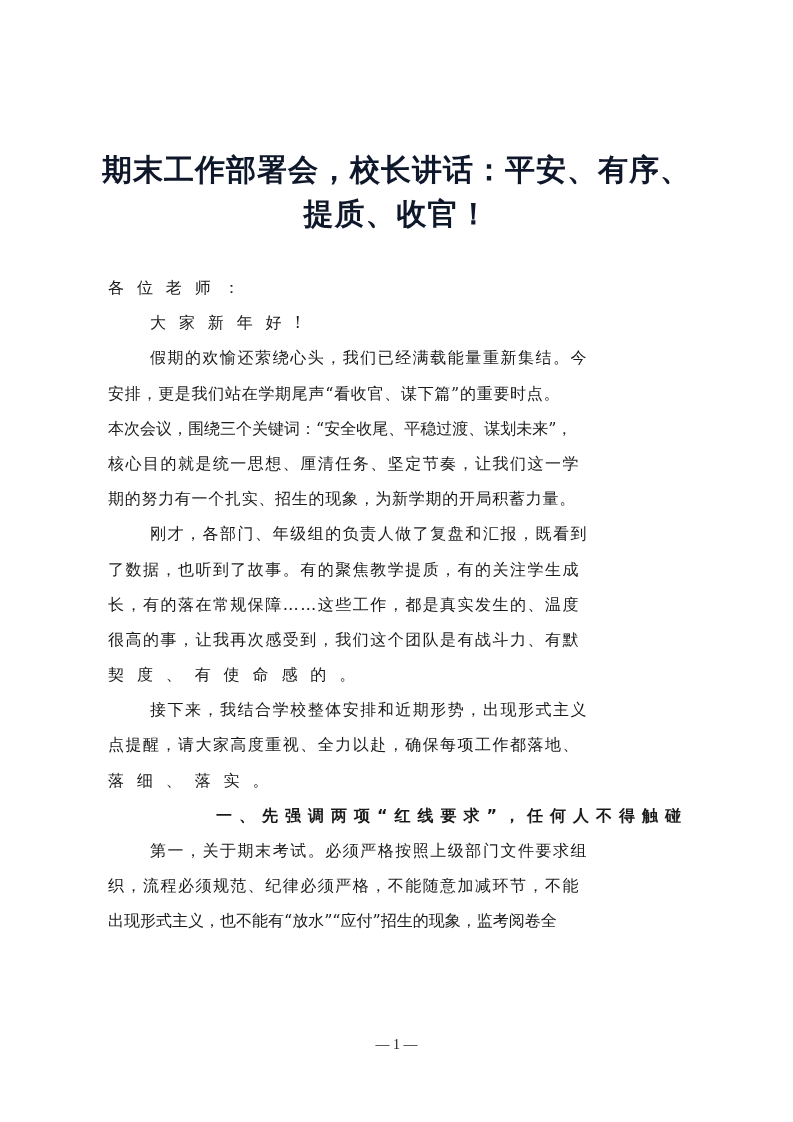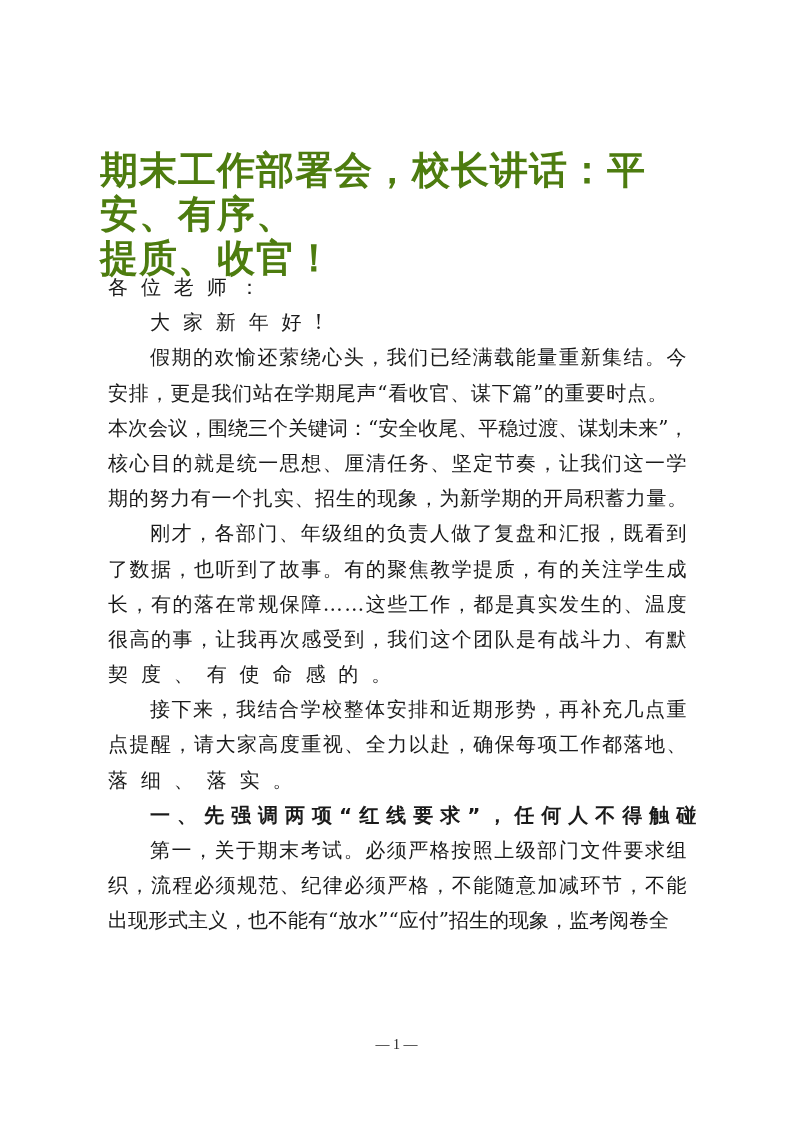--- a/index.html
+++ b/index.html
@@ -1,23 +1,23 @@
 <!DOCTYPE html>
 <html><head>
   <meta charset="utf-8">
   <style>
     html, body { margin: 0; padding: 0; background: #ffffff; }
     body { width: 793px; height: 1122px; position: relative; overflow: hidden;
       font-family: "DejaVu Serif", "Liberation Serif", serif; color: #111; }
     .page { position: absolute; left: 0; top: 0; width: 793px; height: 1122px; background: #fff; }
     .title { position: absolute; left: 100px; width: 593px; top: 148px;
-      text-align: left; font-family: "DejaVu Sans", "Liberation Sans", sans-serif;
-      font-weight: bold; font-size: 38px; line-height: 44px; color: #4d7c0f; letter-spacing: 1px; }
+      text-align: center; font-family: "DejaVu Sans", "Liberation Sans", sans-serif;
+      font-weight: bold; font-size: 30px; line-height: 44px; color: #0f172a; letter-spacing: 1px; }
     .body { position: absolute; left: 108px; width: 580px; top: 270px; }
-    .line { height: 35.2px; line-height: 35.2px; font-size: 20px; white-space: nowrap;
+    .line { height: 35.2px; line-height: 35.2px; font-size: 16px; white-space: nowrap;
       letter-spacing: 12.9px; color: #1a1a1a; }
     .line.heading { font-family: "DejaVu Sans", "Liberation Sans", sans-serif; font-weight: bold; letter-spacing: 7px; text-align: right; }
     .page-num { position: absolute; top: 1037px; left: 0; width: 793px; text-align: center;
       font-size: 14px; color: #222; font-family: "Liberation Serif", serif; }
   </style>
 </head>
 <body>
 
 <div class="page">
   <div class="title">
@@ -31,21 +31,21 @@
       <div class="line" style="padding-left: 42px; letter-spacing: 1.52px;">假期的欢愉还萦绕心头，我们已经满载能量重新集结。今</div>
       <div class="line" style="letter-spacing: 0.71px;">安排，更是我们站在学期尾声“看收官、谋下篇”的重要时点。</div>
       <div class="line" style="letter-spacing: 0px;">本次会议，围绕三个关键词：“安全收尾、平稳过渡、谋划未来”，</div>
       <div class="line" style="letter-spacing: 1.48px;">核心目的就是统一思想、厘清任务、坚定节奏，让我们这一学</div>
       <div class="line" style="letter-spacing: 0.71px;">期的努力有一个扎实、招生的现象，为新学期的开局积蓄力量。</div>
       <div class="line" style="padding-left: 42px; letter-spacing: 1.52px;">刚才，各部门、年级组的负责人做了复盘和汇报，既看到</div>
       <div class="line" style="letter-spacing: 1.48px;">了数据，也听到了故事。有的聚焦教学提质，有的关注学生成</div>
       <div class="line" style="letter-spacing: 1.48px;">长，有的落在常规保障……这些工作，都是真实发生的、温度</div>
       <div class="line" style="letter-spacing: 1.48px;">很高的事，让我再次感受到，我们这个团队是有战斗力、有默</div>
       <div class="line" style="letter-spacing: 12.9px;">契度、有使命感的。</div>
-      <div class="line" style="padding-left: 42px; letter-spacing: 1.52px;">接下来，我结合学校整体安排和近期形势，再补充几点重</div>
+      <div class="line" style="padding-left: 42px; letter-spacing: 1.52px;">接下来，我结合学校整体安排和近期形势，出现形式主义</div>
       <div class="line" style="letter-spacing: 1.48px;">点提醒，请大家高度重视、全力以赴，确保每项工作都落地、</div>
       <div class="line" style="letter-spacing: 12.9px;">落细、落实。</div>
       <div class="line heading" style="padding-left: 42px; letter-spacing: 7px;">一、先强调两项“红线要求”，任何人不得触碰</div>
       <div class="line" style="padding-left: 42px; letter-spacing: 1.52px;">第一，关于期末考试。必须严格按照上级部门文件要求组</div>
       <div class="line" style="letter-spacing: 1.48px;">织，流程必须规范、纪律必须严格，不能随意加减环节，不能</div>
       <div class="line" style="letter-spacing: 0px;">出现形式主义，也不能有“放水”“应付”招生的现象，监考阅卷全</div>
     </div>
 
   <div class="page-num">— 1 —</div>
 </div>

